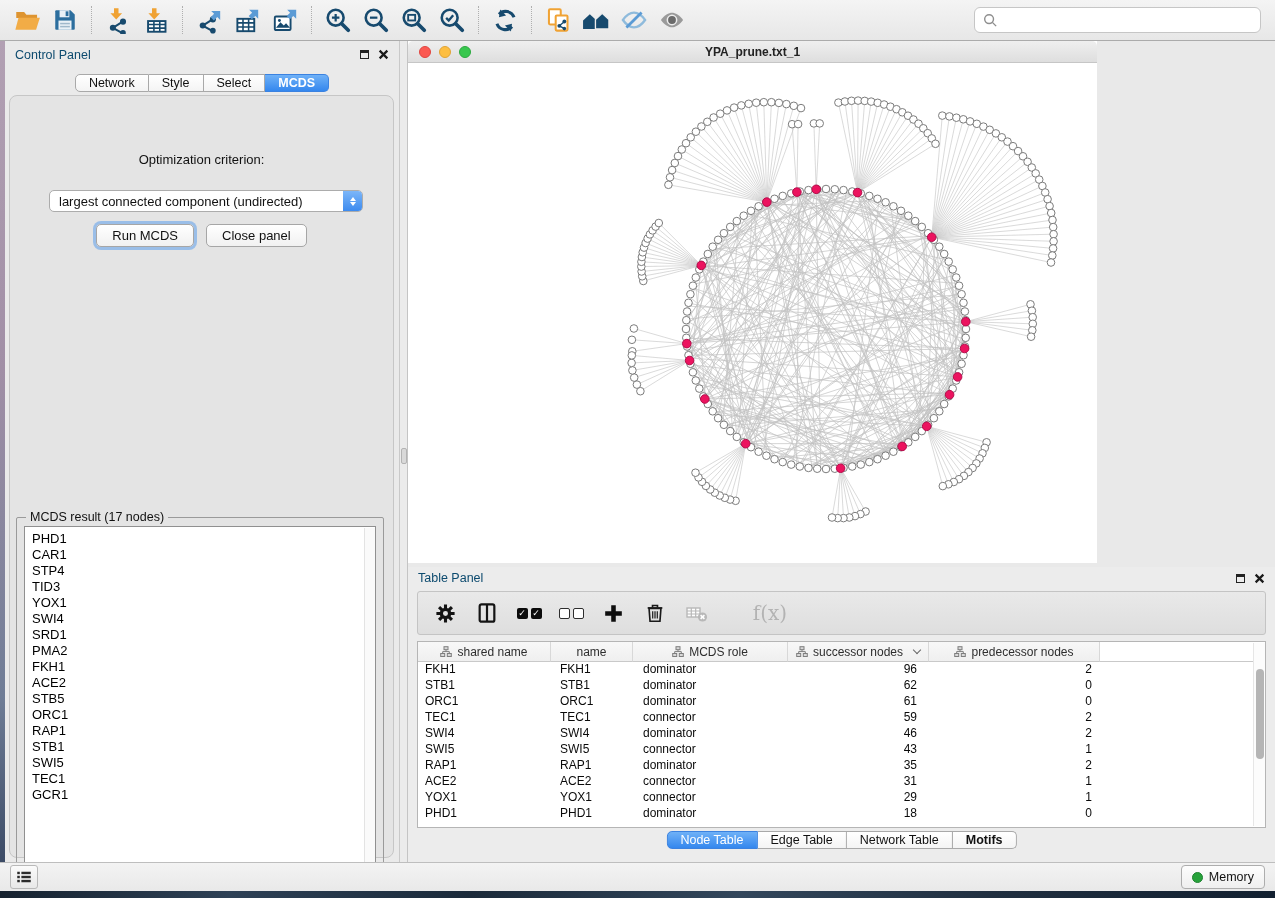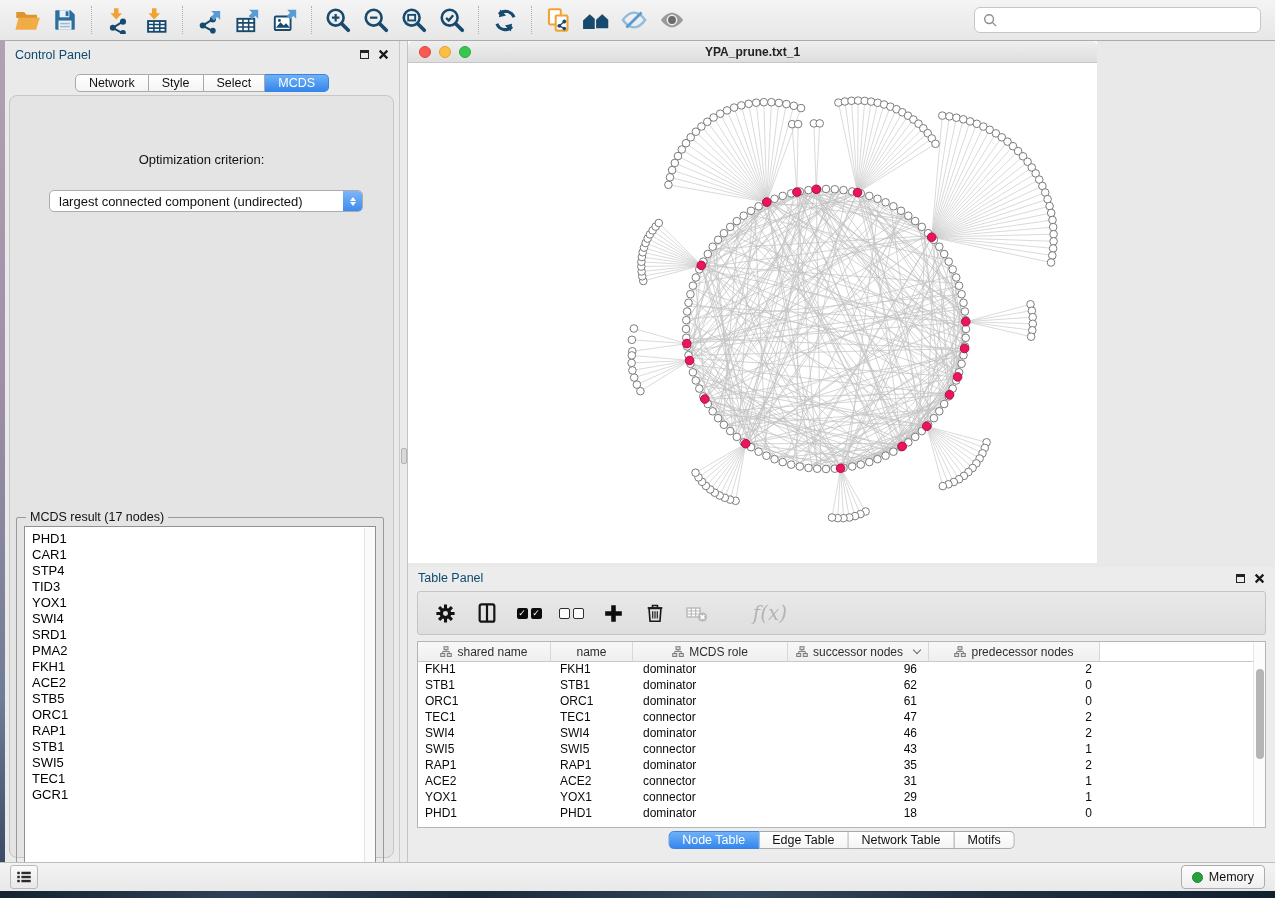--- a/index.html
+++ b/index.html
@@ -23,21 +23,21 @@
 
   
   .cpanel{position:absolute;left:5px;top:41px;width:395px;height:821px;background:#EAEAEA;border-right:1px solid #C9C9C9;}
   .ptitle{height:27px;display:flex;align-items:center;padding:0 10px;font-size:12.5px;color:#0c4a6e;}
   .winbtns{margin-left:auto;display:flex;gap:9px;align-items:center;}
   .wfloat{width:9px;height:9px;border:1.5px solid #222;border-top-width:3px;display:inline-block;}
   .seg{display:flex;justify-content:center;position:relative;z-index:2;}
   .seg .tab{background:linear-gradient(#FFFFFF,#F4F4F4);border:1px solid #A9A9A9;border-left:none;
     padding:0 13px;font-size:12.5px;line-height:16px;color:#111;}
   .seg .tab:first-child{border-left:1px solid #A9A9A9;border-radius:5px 0 0 5px;}
-  .seg .tab:last-child{border-radius:0 5px 5px 0;}
+  .seg .tab:last-child{border-radius:0 5px 5px 0;font-weight:bold;}
   .seg .tab.selected{background:linear-gradient(#6FB1F7,#3487EE);color:#fff;border-color:#3B82E0;}
   .pane{position:absolute;left:4px;right:5px;top:96px;bottom:4px;background:#E4E4E4;
     border:1px solid #C6C6C6;border-radius:8px;margin-top:-42px;padding-top:42px;}
   .optlabel{text-align:center;font-size:13px;color:#111;margin-top:14px;}
   .select{position:absolute;left:39px;top:94px;width:314px;height:22px;background:#fff;border:1px solid #ACACAC;
     border-radius:5px;font-size:13px;display:flex;align-items:center;padding-left:9px;color:#111;}
   .spin{position:absolute;right:0;top:0;bottom:0;width:19px;border-radius:0 4px 4px 0;
     background:linear-gradient(#7CB6F8,#3D8BEF);display:flex;flex-direction:column;align-items:center;justify-content:center;gap:2px;}
   .spin .up{width:0;height:0;border:3.5px solid transparent;border-bottom:4.5px solid #fff;margin-bottom:-1px;}
   .spin .dn{width:0;height:0;border:3.5px solid transparent;border-top:4.5px solid #fff;}
@@ -63,21 +63,21 @@
   .nettitle{height:22px;background:linear-gradient(#EFEFEF,#DEDEDE);border-bottom:1px solid #C6C6C6;
     display:flex;align-items:center;position:relative;border-radius:5px 5px 0 0;}
   .lights{display:flex;gap:8px;margin-left:11px;}
   .light{width:12px;height:12px;border-radius:50%;}
   .ntext{position:absolute;left:0;right:0;text-align:center;font-size:12px;font-weight:700;color:#222;}
   .netcanvas{display:block;width:867px;height:500px;}
   .tpanel2{position:absolute;left:408px;top:567px;width:867px;height:295px;background:#ECECEC;}
   .ttoolbar{position:absolute;left:9px;top:24px;width:849px;height:44px;background:linear-gradient(#E9E9E9,#DEDEDE);
     border:1px solid #C4C4C4;border-radius:3px;display:flex;align-items:center;padding-left:14px;gap:16px;}
   .tbi{width:26px;height:30px;display:flex;align-items:center;justify-content:center;}
-  .fx{font-family:"DejaVu Serif","Liberation Serif",serif;font-style:italic;font-size:20px;color:#B3B3B3;margin-left:48px;}
+  .fx{font-family:"DejaVu Serif","Liberation Serif",serif;font-size:20px;color:#B3B3B3;margin-left:48px;}
   .ckpair{display:flex;gap:3px;}
   .ck{width:11px;height:11px;border-radius:2px;background:#0B0B0B;color:#fff;font-size:9px;line-height:11px;text-align:center;font-weight:700;}
   .ck.empty{background:#fff;border:1.5px solid #2E2E2E;color:transparent;}
   .tablebox{position:absolute;left:9px;top:74px;width:849px;height:187px;background:#fff;border:1px solid #B5B5B5;}
   .thead{display:flex;height:20px;}
   .th{display:flex;align-items:center;justify-content:center;gap:5px;font-size:12px;color:#2E2E2E;
     background:linear-gradient(#F8F8F8,#EFEFEF);border-right:1px solid #D8D8D8;border-bottom:1px solid #C9C9C9;}
   .th.filler{flex:1;background:#fff;border-right:none;}
   .chev{width:6px;height:6px;border-right:1.6px solid #666;border-bottom:1.6px solid #666;transform:rotate(45deg);margin:-3px 0 0 6px;}
   .trow{display:flex;height:16px;font-size:12px;color:#0A0A0A;}
@@ -266,20 +266,24 @@
         <div class="tab selected">MCDS</div>
       </div>
     <div class="pane">
       <div class="optlabel">Optimization criterion:</div>
       <div class="select">
         <span>largest connected component (undirected)</span>
         <span class="spin">
             <span class="up"></span>
             <span class="dn"></span>
           </span>
+      </div>
+      <div class="btnrow">
+        <button class="macbtn focused">Run MCDS</button>
+        <button class="macbtn">Close panel</button>
       </div>
       <div class="fieldset">
         <div class="legend">MCDS result (17 nodes)</div>
         <div class="mlist">
           <div class="mtrack"></div>
         <div class="mitem">PHD1</div>
             <div class="mitem">CAR1</div>
             <div class="mitem">STP4</div>
             <div class="mitem">TID3</div>
             <div class="mitem">YOX1</div>
@@ -1156,21 +1160,21 @@
             <div class="td c0">ORC1</div>
             <div class="td c1">ORC1</div>
             <div class="td c2">dominator</div>
             <div class="td c3">61</div>
             <div class="td c4">0</div>
           </div>
           <div class="trow">
             <div class="td c0">TEC1</div>
             <div class="td c1">TEC1</div>
             <div class="td c2">connector</div>
-            <div class="td c3">47</div>
+            <div class="td c3">59</div>
             <div class="td c4">2</div>
           </div>
           <div class="trow">
             <div class="td c0">SWI4</div>
             <div class="td c1">SWI4</div>
             <div class="td c2">dominator</div>
             <div class="td c3">46</div>
             <div class="td c4">2</div>
           </div>
           <div class="trow">

